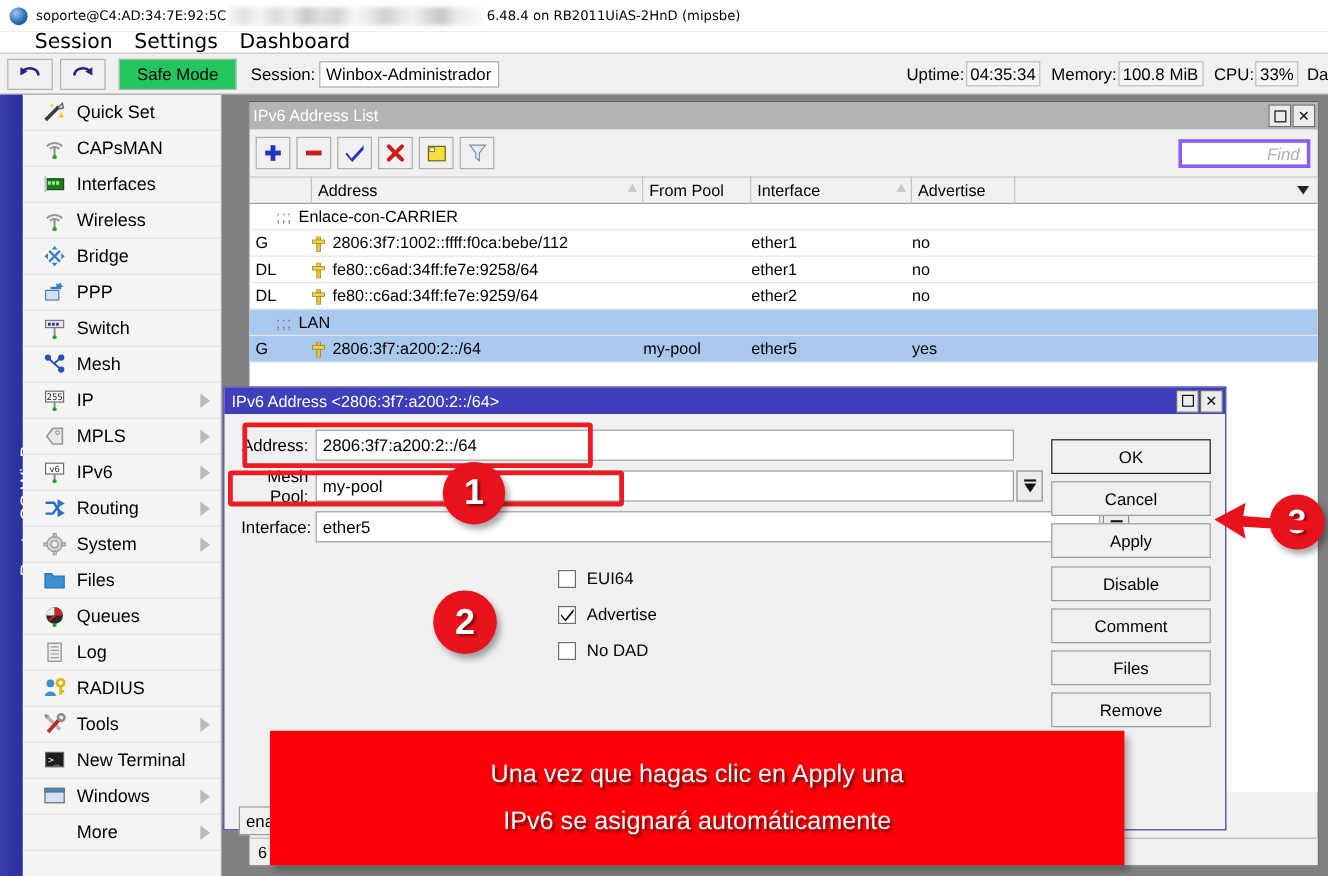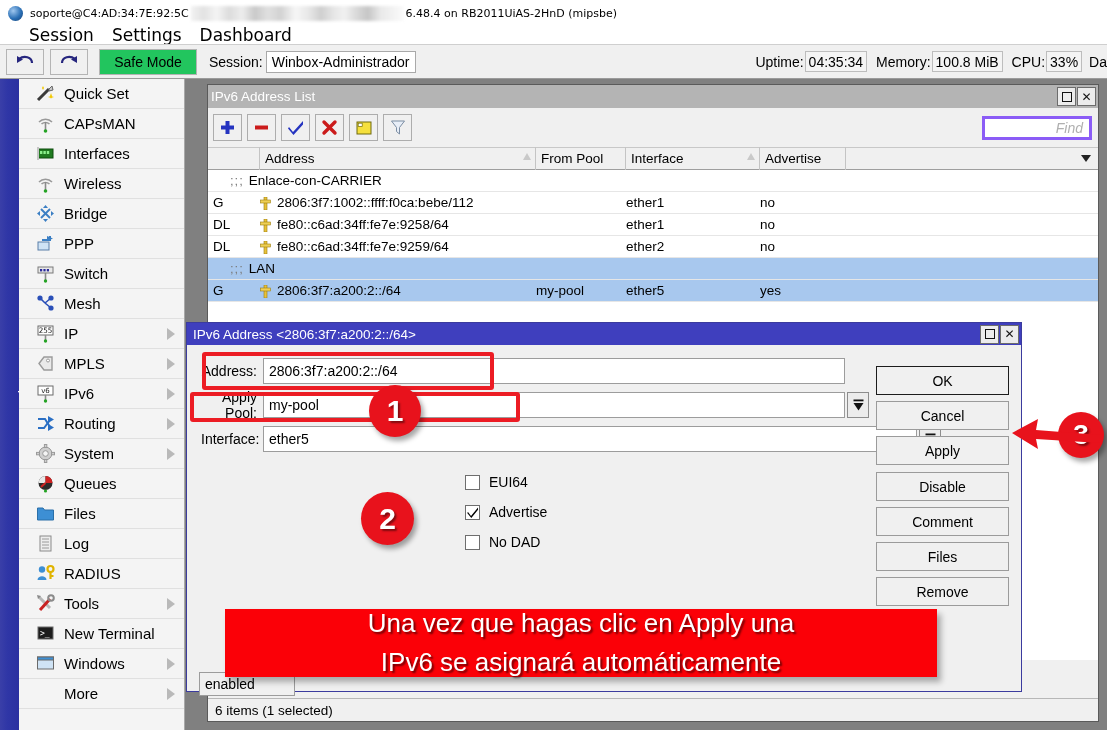--- a/index.html
+++ b/index.html
@@ -194,23 +194,23 @@
   
   .redbox{ position:absolute;border:4px solid #ec1c24;border-radius:3px;pointer-events:none; }
   .badge{
     position:absolute;border-radius:50%;background:#e8121c;
     display:flex;align-items:center;justify-content:center;
     color:#ffffff;font-weight:bold;
     text-shadow:2px 2px 2px rgba(0,0,0,.45);
     box-shadow:3px 4px 5px rgba(0,0,0,.35);
   }
   #banner{
-    position:absolute;left:225px;top:609px;width:712px;height:68px;background:#fb0007;
+    position:absolute;left:225px;top:609px;width:712px;height:112px;background:#fb0007;
     display:flex;flex-direction:column;align-items:center;justify-content:center;
-    color:#ffffff;font-size:26px;line-height:39px;text-align:center;
+    color:#ffffff;font-size:21px;line-height:39px;text-align:center;
     text-shadow:2px 2px 2px rgba(0,0,0,.55);
     box-shadow:4px 5px 6px rgba(0,0,0,.3);
   }
   #arrow3{ position:absolute;left:1012px;top:413px;width:88px;height:40px; }
 </style>
 </head>
 <body>
 
 <div id="app-titlebar">
   <div id="app-icon"></div>
@@ -427,36 +427,36 @@
             <rect x="15.5" y="8.4" width="3" height="2.4"></rect>
           </g>
         </svg>
       </span>
       <span class="mlabel">System</span>
       <span class="arrow"></span>
     </div>
     <div class="mrow">
       <span class="micon">
         <svg width="19" height="19" viewBox="0 0 19 19">
+          <path d="M1.5 4 L7 4 L8.6 6 L17.5 6 L17.5 16 L1.5 16 Z" fill="#3d8fd4" stroke="#2a6fa8"></path>
+        </svg>
+      </span>
+      <span class="mlabel">Files</span>
+    </div>
+    <div class="mrow">
+      <span class="micon">
+        <svg width="19" height="19" viewBox="0 0 19 19">
           <circle cx="9.5" cy="9" r="7" fill="#2b2b2b"></circle>
           <path d="M2.5 9 A7 7 0 0 1 9.5 2 L9.5 9 Z" fill="#e8e8e8"></path>
           <path d="M9.5 2 A7 7 0 0 1 16.5 9 L9.5 9 Z" fill="#cf2222"></path>
           <line x1="9.5" y1="9" x2="5" y2="13" stroke="#cf2222" stroke-width="2"></line>
           <circle cx="9.5" cy="17" r="1.6" fill="#24a324"></circle>
         </svg>
       </span>
       <span class="mlabel">Queues</span>
-    </div>
-    <div class="mrow">
-      <span class="micon">
-        <svg width="19" height="19" viewBox="0 0 19 19">
-          <path d="M1.5 4 L7 4 L8.6 6 L17.5 6 L17.5 16 L1.5 16 Z" fill="#3d8fd4" stroke="#2a6fa8"></path>
-        </svg>
-      </span>
-      <span class="mlabel">Files</span>
     </div>
     <div class="mrow">
       <span class="micon">
         <svg width="19" height="19" viewBox="0 0 19 19">
           <rect x="4" y="2" width="11" height="15" fill="#ededed" stroke="#8a8a8a"></rect>
           <g stroke="#9a9a9a" stroke-width="1">
             <line x1="6" y1="5" x2="13" y2="5"></line>
             <line x1="6" y1="8" x2="13" y2="8"></line>
             <line x1="6" y1="11" x2="13" y2="11"></line>
             <line x1="6" y1="14" x2="13" y2="14"></line>
@@ -665,21 +665,21 @@
   </div>
 
   <div id="dlg-body">
 
     <div class="frow" style="margin-top:12px">
       <div class="flbl">Address:</div>
       <div class="fin" style="width:582px">2806:3f7:a200:2::/64</div>
     </div>
 
     <div class="frow" style="margin-top:6px">
-      <div class="flbl">Apply Pool:</div>
+      <div class="flbl">Mesh Pool:</div>
       <div class="fin" style="width:582px">my-pool</div>
       <div class="spin">
         <svg width="13" height="15" viewBox="0 0 13 15">
             <rect x="1.5" y="1.5" width="10" height="1.8" fill="#111"></rect>
             <polygon points="1.5,5 11.5,5 6.5,12.5" fill="#111"></polygon>
           </svg>
       </div>
       <div class="upcaret"></div>
     </div>
 

